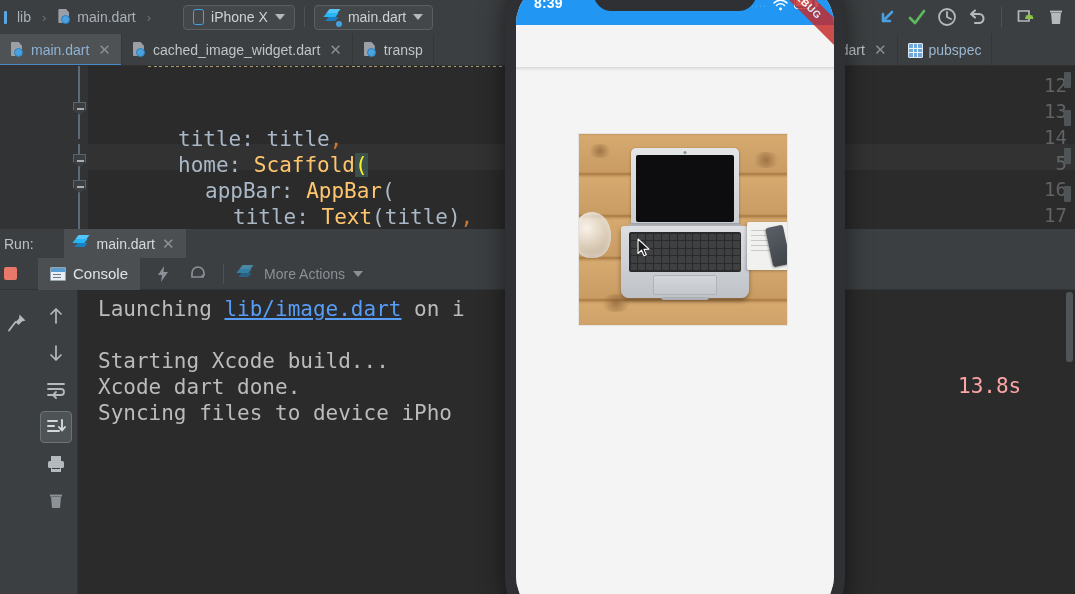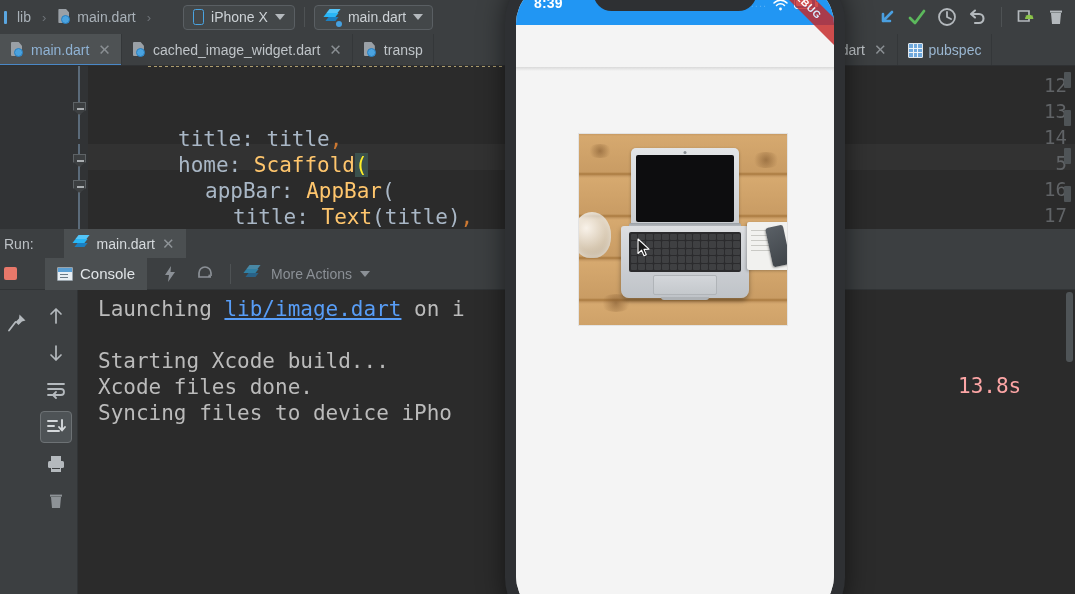--- a/index.html
+++ b/index.html
@@ -181,21 +181,21 @@
   .run-tab .x { color: #8e9397; font-size: 15px; }
 
   .consolebar {
     position: absolute; left: 0; top: 258px; width: 1075px; height: 32px;
     background: #3c3f41; display: flex; align-items: center;
     border-bottom: 1px solid #313436;
   }
   .stop-sq { width: 13px; height: 13px; background: #e8786a; border-radius: 2px; margin-left: 4px; }
   .console-tab {
     display: flex; align-items: center; gap: 7px;
-    height: 32px; padding: 0 12px; margin-left: 28px;
+    height: 32px; padding: 0 12px; margin-left: 21px;
     background: #4b4f51; color: #e0e4e7; font-size: 15px;
   }
   .console-ico {
     width: 16px; height: 14px; background: #e8eef3;
     border: 1px solid #9aa4ab; border-radius: 1px; position: relative; flex:none;
   }
   .console-ico::before { content:""; position:absolute; left:0; right:0; top:0; height:4px; background:#5a9fd4; }
   .console-ico::after { content:""; position:absolute; left:2px; top:6px; width:8px; height:1.5px; background:#6b7a86; box-shadow: 0 3px 0 #6b7a86; }
   .more-actions { color: #8b9096; font-size: 14px; }
 
@@ -631,21 +631,21 @@
       <svg width="22" height="22" viewBox="0 0 22 22">
         <path d="M6 7 H16 L15 18 H7 Z" fill="#8d9296"></path>
         <rect x="5" y="4.6" width="12" height="2" fill="#8d9296"></rect>
       </svg>
     </div>
   </div>
 
   <div class="console-out">
     <div class="cline" style="top:6px"><span>Launching </span><span class="clink">lib/image.dart</span><span> on i</span></div>
     <div class="cline" style="top:58px">Starting Xcode build...</div>
-    <div class="cline" style="top:84px">Xcode files done.</div>
+    <div class="cline" style="top:84px">Xcode dart done.</div>
     <div class="cline" style="top:110px">Syncing files to device iPho</div>
 
     <div class="timing" style="left:880px;top:84px">13.8s</div>
 
     <div class="console-scroll">
       <div class="thumb"></div>
     </div>
   </div>
 
   <div class="phone">

